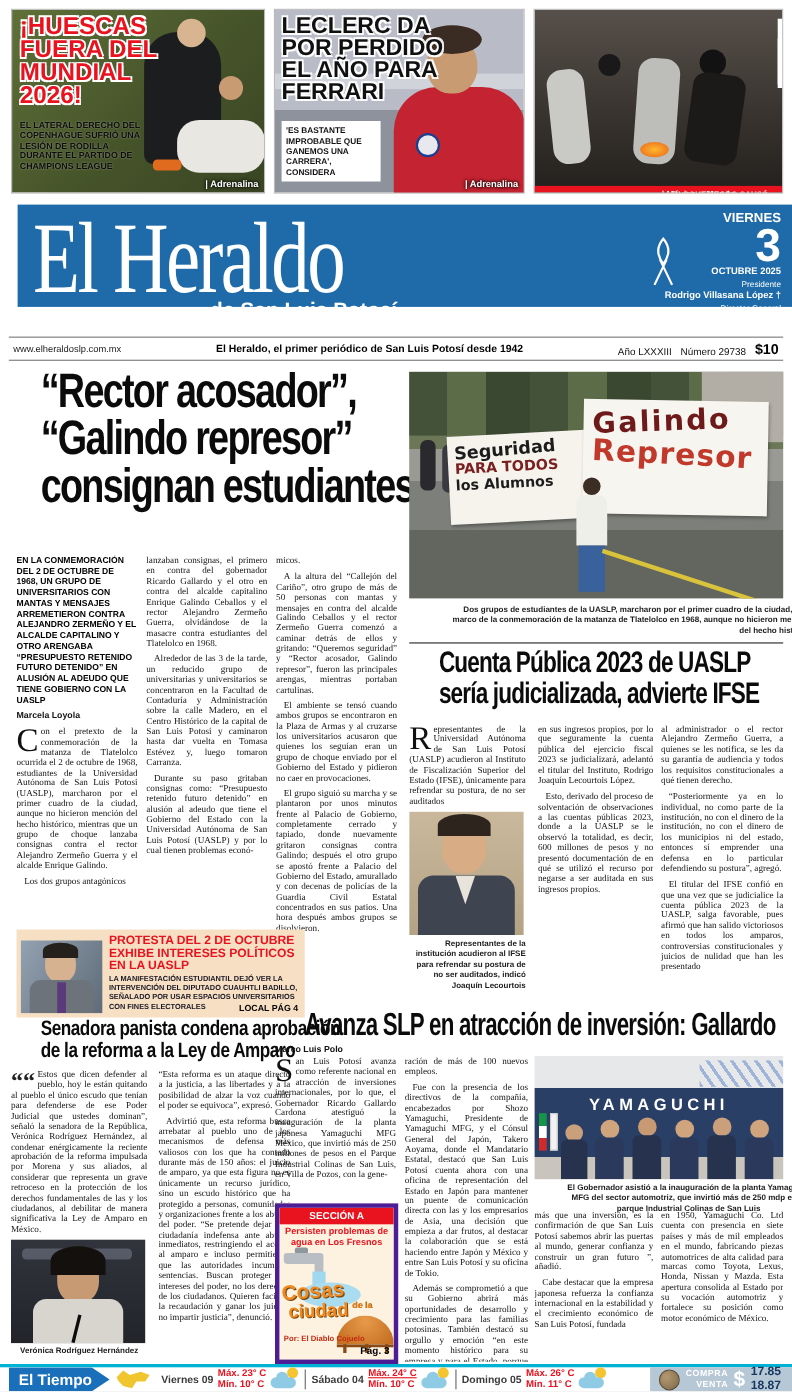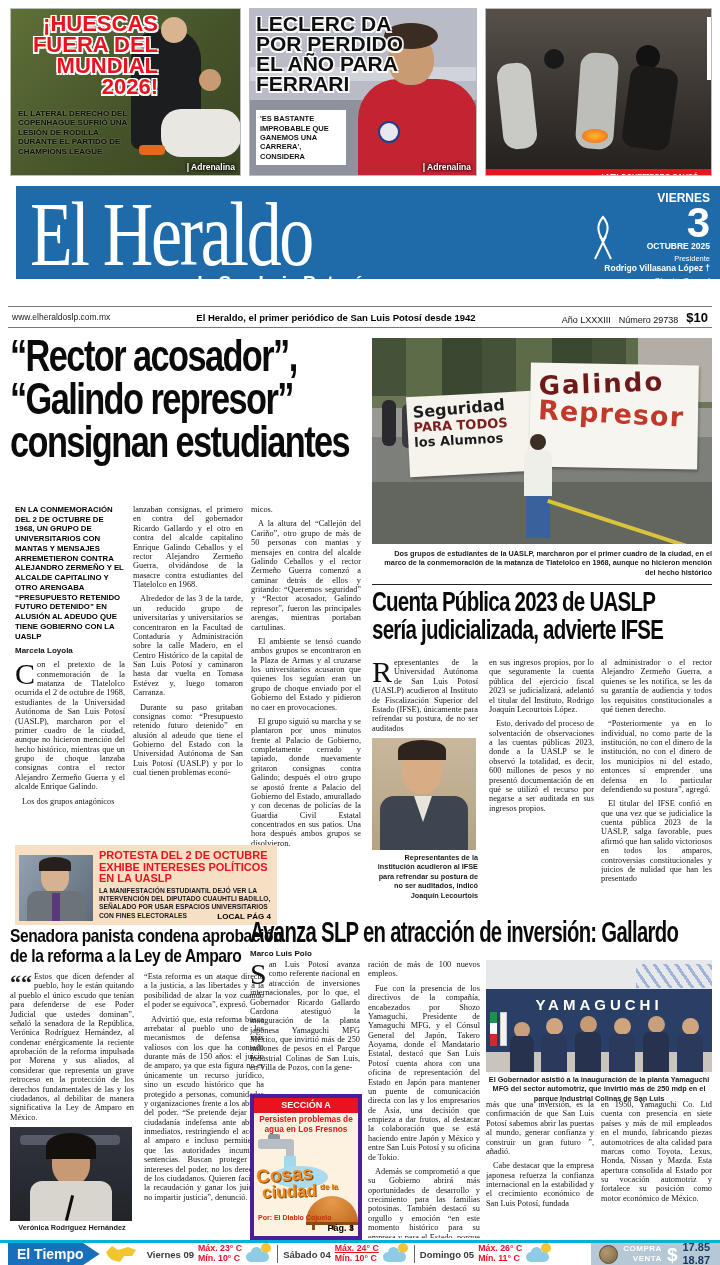--- a/index.html
+++ b/index.html
@@ -1,18 +1,18 @@
 <!DOCTYPE html>
 <html><head>
 <meta charset="utf-8">
 <style>
   html,body{margin:0;padding:0;background:#e9e9e9;}
   .page{position:relative;width:720px;height:1265px;background:#fff;overflow:hidden;
         font-family:"Liberation Serif",serif;color:#111;}
-  .abs{position:absolute;}
+  .abs{position:absolute;margin-left:27px;}
   
   .promo{position:absolute;top:8px;height:168px;overflow:hidden;border:1px solid #bbb;box-sizing:border-box;}
   .promo-hl{position:absolute;font-family:"Liberation Sans",sans-serif;font-weight:bold;}
   .outline-red{color:#e8131f;text-shadow:1.5px 1.5px 0 #fff,-1.5px -1.5px 0 #fff,1.5px -1.5px 0 #fff,-1.5px 1.5px 0 #fff;}
   .outline-blk{color:#101010;text-shadow:1.5px 1.5px 0 rgba(255,255,255,.9),-1.5px -1.5px 0 rgba(255,255,255,.9),1.5px -1.5px 0 rgba(255,255,255,.9),-1.5px 1.5px 0 rgba(255,255,255,.9);}
   .credit{position:absolute;right:5px;bottom:3px;font:bold 8.5px "Liberation Sans",sans-serif;color:#fff;text-shadow:0 0 3px #000,0 0 3px #000;}
   .hl3-line{display:inline-block;background:#fff;color:#e8131f;padding:0 4px;margin-bottom:2px;font:bold 20px/1.05 "Liberation Sans",sans-serif;letter-spacing:-0.5px;}
   .bar3{position:absolute;left:0;right:0;bottom:0;background:#e8131f;color:#fff;
         font:bold 7.2px/1.3 "Liberation Sans",sans-serif;padding:3px 6px;text-align:center;}
   .bar3 .credit3{font:bold 8px "Liberation Sans",sans-serif;margin-left:3px;}
@@ -102,21 +102,21 @@
 <body>
 
 <div class="page">
 
   <div class="promo ph" style="left:10px;width:231px;background:linear-gradient(135deg,#5f7038,#46542a 55%,#394523);">
     <div style="left:120px;top:20px;width:70px;height:120px;background:#1c1d1f;border-radius:30px 30px 8px 8px;"></div>
     <div style="left:150px;top:8px;width:26px;height:26px;border-radius:50%;background:#d8b490;"></div>
     <div style="left:150px;top:100px;width:80px;height:48px;background:#e9e7e2;border-radius:20px;"></div>
     <div style="left:188px;top:60px;width:22px;height:22px;border-radius:50%;background:#c99b72;"></div>
     <div style="left:128px;top:136px;width:26px;height:10px;background:#e06a1e;border-radius:4px;"></div>
-    <div class="promo-hl outline-red" style="left:7px;top:5px;width:140px;font-size:22px;line-height:.95;text-align:right;">¡HUESCAS FUERA DEL MUNDIAL 2026!</div>
+    <div class="promo-hl outline-red" style="left:7px;top:5px;width:140px;font-size:22px;line-height:.95;">¡HUESCAS FUERA DEL MUNDIAL 2026!</div>
     <div class="promo-hl" style="left:7px;top:100px;width:112px;font-size:8px;line-height:1.18;color:#0d0d0d;text-shadow:0 0 2px rgba(255,255,255,.4);">EL LATERAL DERECHO DEL COPENHAGUE SUFRIÓ UNA LESIÓN DE RODILLA DURANTE EL PARTIDO DE CHAMPIONS LEAGUE</div>
     <div class="credit">| Adrenalina</div>
   </div>
 
   <div class="promo ph" style="left:249px;width:228px;background:linear-gradient(#b9bcc6 0 55%,#8e929c 55% 100%);">
     <div style="left:0;top:58px;width:228px;height:14px;background:rgba(255,255,255,.35);"></div>
     <div style="left:108px;top:70px;width:120px;height:98px;background:#c42431;border-radius:40px 40px 0 0;"></div>
     <div style="left:138px;top:24px;width:46px;height:52px;border-radius:50% 50% 45% 45%;background:#c99b72;"></div>
     <div style="left:134px;top:14px;width:54px;height:26px;border-radius:50%;background:#3a2c22;"></div>
     <div style="left:128px;top:112px;width:22px;height:22px;border-radius:50%;background:#e8e8ee;border:2px solid #1b3f8f;box-sizing:border-box;"></div>

